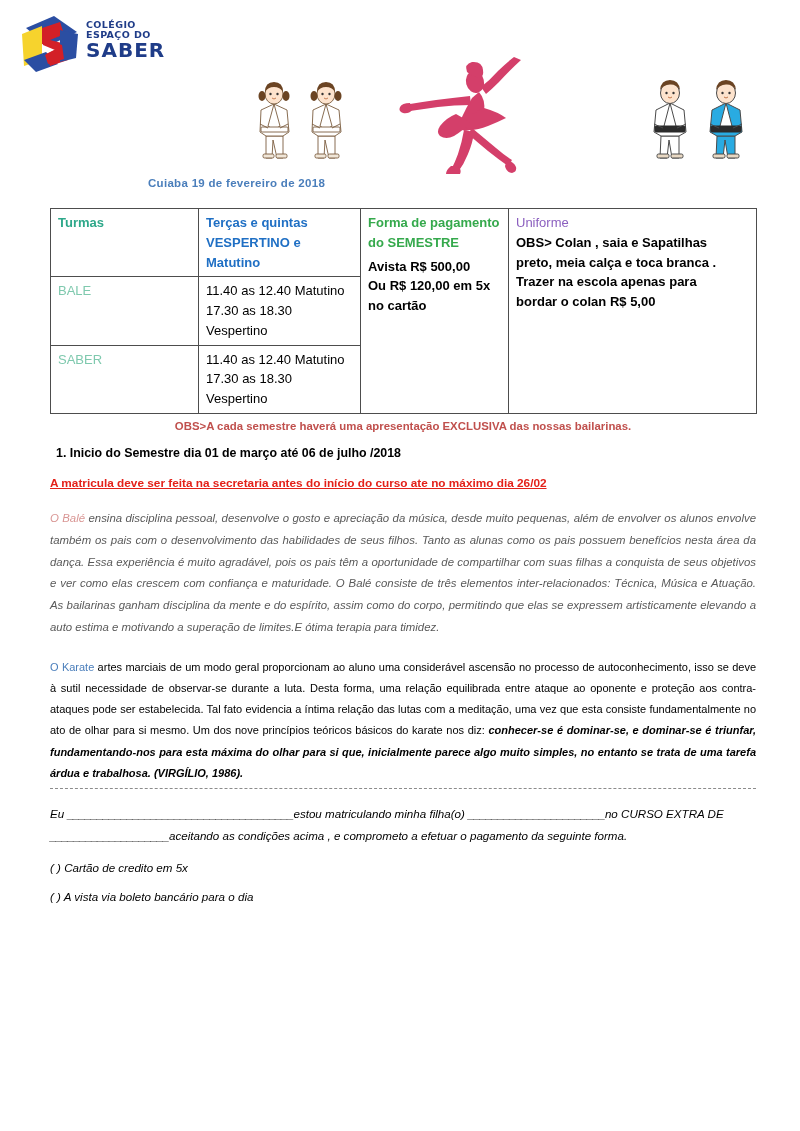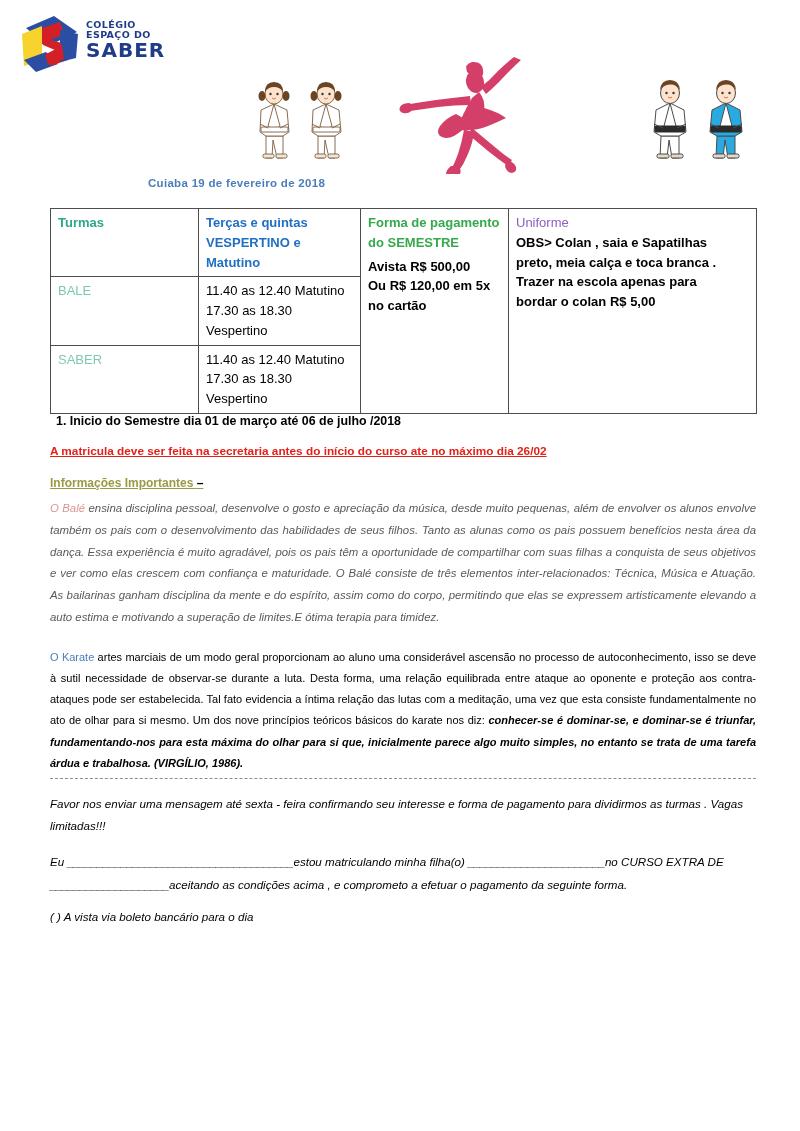--- a/index.html
+++ b/index.html
@@ -388,41 +388,39 @@
             <span class="cell-course">SABER</span>
           </td>
           <td>
             <div class="cell-plain">11.40 as 12.40 Matutino</div>
             <div class="cell-plain">17.30 as 18.30 Vespertino</div>
           </td>
         </tr>
       </tbody>
     </table>
 
+    <div class="obs-line">OBS&gt;A cada semestre haverá uma apresentação EXCLUSIVA das nossas bailarinas.</div>
 
     <div class="item-semestre">1. Inicio do Semestre dia  01  de março    até  06  de  julho  /2018</div>
 
     <div class="matricula">A matricula deve ser feita na secretaria  antes do início do curso ate no máximo dia 26/02</div>
 
-    <div class="info-head">
-      <span>Informações Importantes </span><span class="dash">–</span>
-    </div>
 
     <div class="para-bale">
       <span class="lead">O  Balé</span><span> ensina disciplina pessoal, desenvolve o gosto e apreciação da música, desde muito pequenas, além de envolver os alunos envolve também os pais com o desenvolvimento das habilidades de seus filhos. Tanto as alunas como os pais  possuem benefícios nesta área da dança.  Essa experiência é muito agradável, pois os pais têm a oportunidade de compartilhar com suas filhas a conquista de seus objetivos e ver como elas crescem com confiança e maturidade. O Balé consiste de três elementos inter-relacionados: Técnica, Música e Atuação. As bailarinas ganham disciplina da mente e do espírito, assim como do corpo, permitindo que elas se expressem artisticamente elevando a auto estima e motivando a superação de limites.E ótima terapia para timidez.</span>
     </div>
 
     <div class="para-karate">
       <span class="lead">O Karate</span><span>  artes marciais de um modo geral proporcionam ao aluno uma considerável ascensão no processo de autoconhecimento, isso se deve à sutil necessidade de observar-se durante a luta. Desta forma, uma relação equilibrada entre ataque ao oponente e proteção aos contra-ataques pode ser estabelecida. Tal fato evidencia a íntima relação das lutas com a meditação, uma vez que esta consiste fundamentalmente no ato de olhar para si mesmo. Um dos nove princípios teóricos básicos do karate  nos diz: </span><span class="quote">conhecer-se é dominar-se, e dominar-se é triunfar, fundamentando-nos para esta máxima do olhar para si que, inicialmente parece algo muito simples, no entanto se trata de uma tarefa árdua e trabalhosa. (VIRGÍLIO, 1986).</span>
     </div>
 
     <hr class="dotted-rule">
 
-    <div class="para-favor">Favor nos enviar  uma mensagem  até sexta   - feira  confirmando seu interesse e forma de pagamento para dividirmos as turmas .        Vagas limitadas!!!</div>
 
     <div class="form-block">
       <span>Eu </span><span class="blank-lg">______________________________________</span><span>estou matriculando  minha filha(o) </span><span class="blank-lg">_______________________</span><span>no </span><span>CURSO EXTRA DE </span><span class="blank-lg">____________________</span><span>aceitando as condições acima  , e comprometo a efetuar o pagamento da seguinte forma.</span>
     </div>
 
+    <div class="option-line">(   ) Cartão de credito em 5x</div>
     <div class="option-line">(   ) A vista via boleto bancário para o dia</div>
 
   </div>
 </div>
 
 </body></html>

